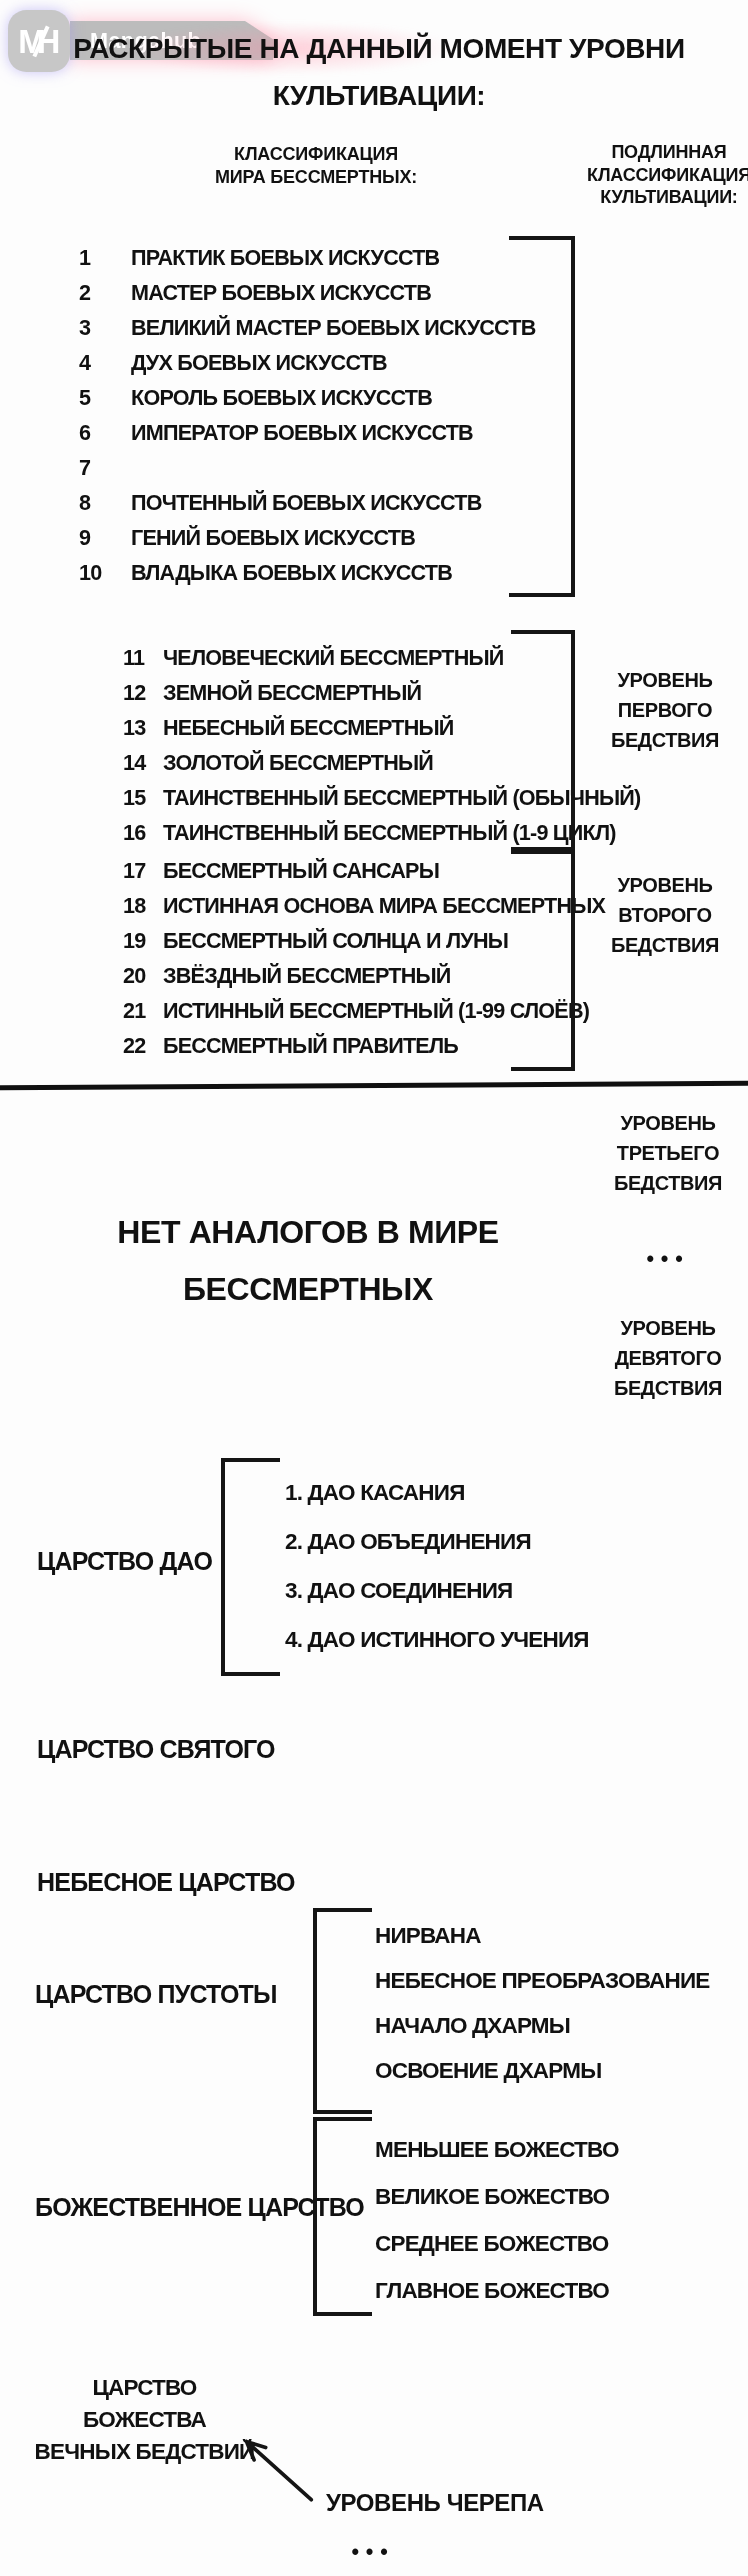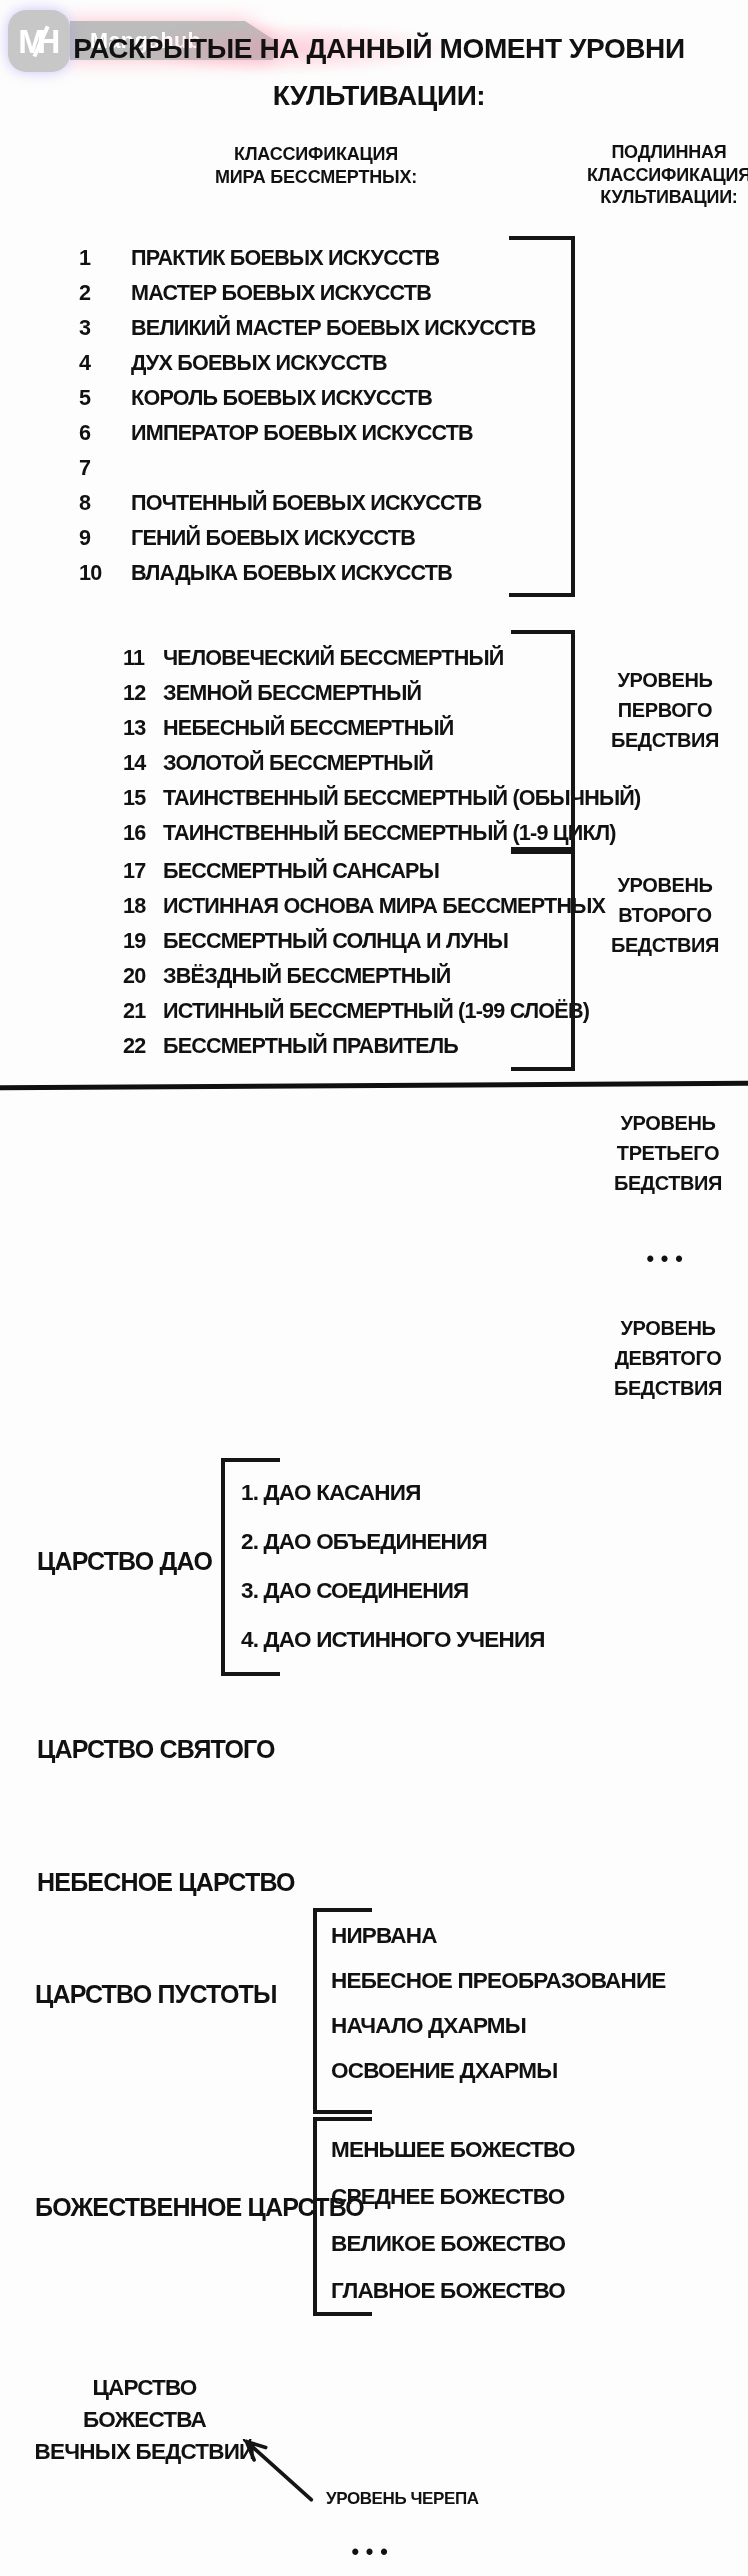--- a/index.html
+++ b/index.html
@@ -78,26 +78,26 @@
   .realm-name{font-size:25px;letter-spacing:-0.8px;white-space:nowrap;}
   .realm-dao{left:37px;top:1547px;}
   .realm-saint{left:37px;top:1735px;}
   .realm-heaven{left:37px;top:1868px;}
   .realm-void{left:35px;top:1980px;}
   .realm-divine{left:35px;top:2193px;}
   .realm-eternal{left:33px;top:2372px;width:223px;text-align:center;
     font-size:22.5px;line-height:32px;letter-spacing:-0.8px;}
 
   .stage-list{display:flex;flex-direction:column;}
-  .stage-row{display:flex;align-items:center;font-size:22.5px;letter-spacing:-0.8px;white-space:nowrap;}
+  .stage-row{display:flex;align-items:center;font-size:22.5px;letter-spacing:-0.8px;white-space:nowrap;margin-left:44px;}
   .stages-dao{left:241px;top:1468px;}  .stages-dao .stage-row{height:49px;}
   .stages-void{left:331px;top:1913px;} .stages-void .stage-row{height:45px;}
   .stages-divine{left:331px;top:2126px;}.stages-divine .stage-row{height:47px;}
 
-  .skull-label{left:326px;top:2489px;font-size:17px;letter-spacing:-0.4px;white-space:nowrap;text-align:right;}
+  .skull-label{left:326px;top:2489px;font-size:24px;letter-spacing:-0.4px;white-space:nowrap;text-align:right;}
   .arrow-svg{left:235px;top:2435px;}
 </style>
 </head>
 <body>
 
 <div id="page">
 
   <div class="abs wm-logo">
     <span class="ltr">M</span>
     <span class="slash"></span>
@@ -222,20 +222,24 @@
         <span class="n2">22</span>
         <span>БЕССМЕРТНЫЙ ПРАВИТЕЛЬ</span>
       </div>
   </div>
   <div class="abs brk brk-right brk-3"></div>
   <div class="abs side-label lbl-cal2">УРОВЕНЬ ВТОРОГО БЕДСТВИЯ</div>
 
   <div class="abs divider"></div>
 
   <div class="abs side-label lbl-cal3">УРОВЕНЬ ТРЕТЬЕГО БЕДСТВИЯ</div>
+  <div class="abs no-analogues">
+    <div>НЕТ АНАЛОГОВ В МИРЕ</div>
+    <div>БЕССМЕРТНЫХ</div>
+  </div>
   <div class="abs dots dots-mid">•••</div>
   <div class="abs side-label lbl-cal9">УРОВЕНЬ ДЕВЯТОГО БЕДСТВИЯ</div>
 
   <div class="abs realm-name realm-dao">ЦАРСТВО ДАО</div>
   <div class="abs brk brk-left brk-dao"></div>
   <div class="abs stage-list stages-dao">
     <div class="stage-row">1. ДАО КАСАНИЯ</div>
     <div class="stage-row">2. ДАО ОБЪЕДИНЕНИЯ</div>
     <div class="stage-row">3. ДАО СОЕДИНЕНИЯ</div>
     <div class="stage-row">4. ДАО ИСТИННОГО УЧЕНИЯ</div>
@@ -250,22 +254,22 @@
     <div class="stage-row">НИРВАНА</div>
     <div class="stage-row">НЕБЕСНОЕ ПРЕОБРАЗОВАНИЕ</div>
     <div class="stage-row">НАЧАЛО ДХАРМЫ</div>
     <div class="stage-row">ОСВОЕНИЕ ДХАРМЫ</div>
   </div>
 
   <div class="abs realm-name realm-divine">БОЖЕСТВЕННОЕ ЦАРСТВО</div>
   <div class="abs brk brk-left brk-divine"></div>
   <div class="abs stage-list stages-divine">
     <div class="stage-row">МЕНЬШЕЕ БОЖЕСТВО</div>
+    <div class="stage-row">ВЕЛИКОЕ БОЖЕСТВО</div>
     <div class="stage-row">СРЕДНЕЕ БОЖЕСТВО</div>
-    <div class="stage-row">ВЕЛИКОЕ БОЖЕСТВО</div>
     <div class="stage-row">ГЛАВНОЕ БОЖЕСТВО</div>
   </div>
 
   <div class="abs realm-eternal">
     <div>ЦАРСТВО БОЖЕСТВА</div>
     <div>ВЕЧНЫХ БЕДСТВИЙ</div>
   </div>
 
   <svg class="abs arrow-svg" width="87" height="73" viewBox="0 0 105 88">
     <path d="M92 78 L14 8 M14 8 L23 30 M14 8 L37 15" fill="none" stroke="#151515" stroke-width="4.5" stroke-linecap="round" stroke-linejoin="round"></path>

